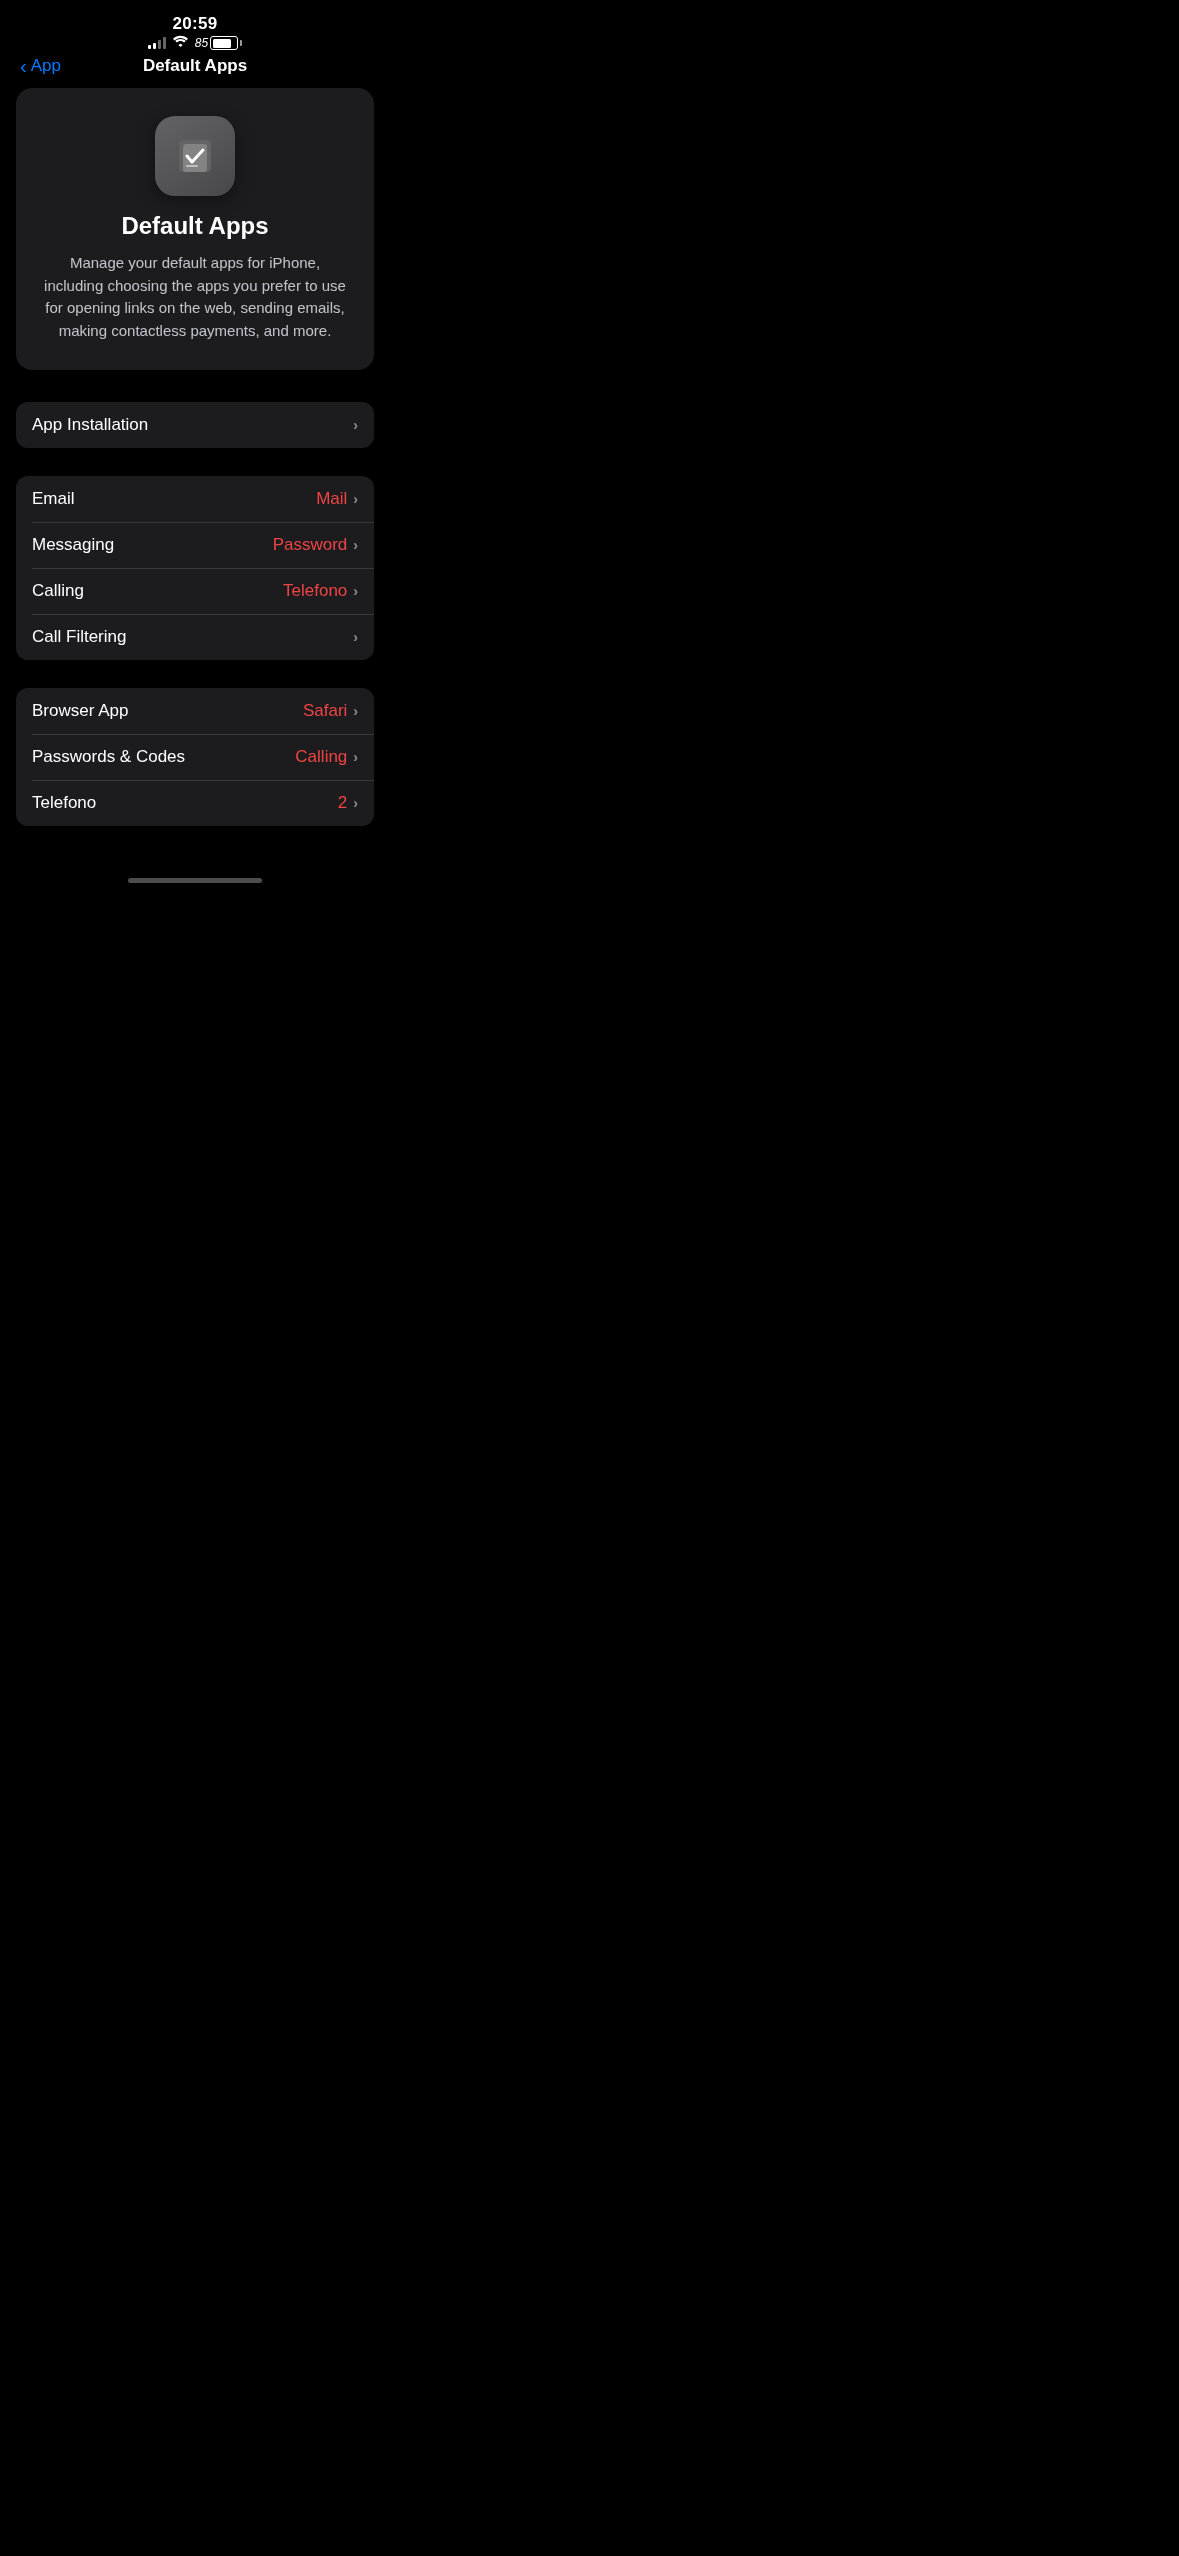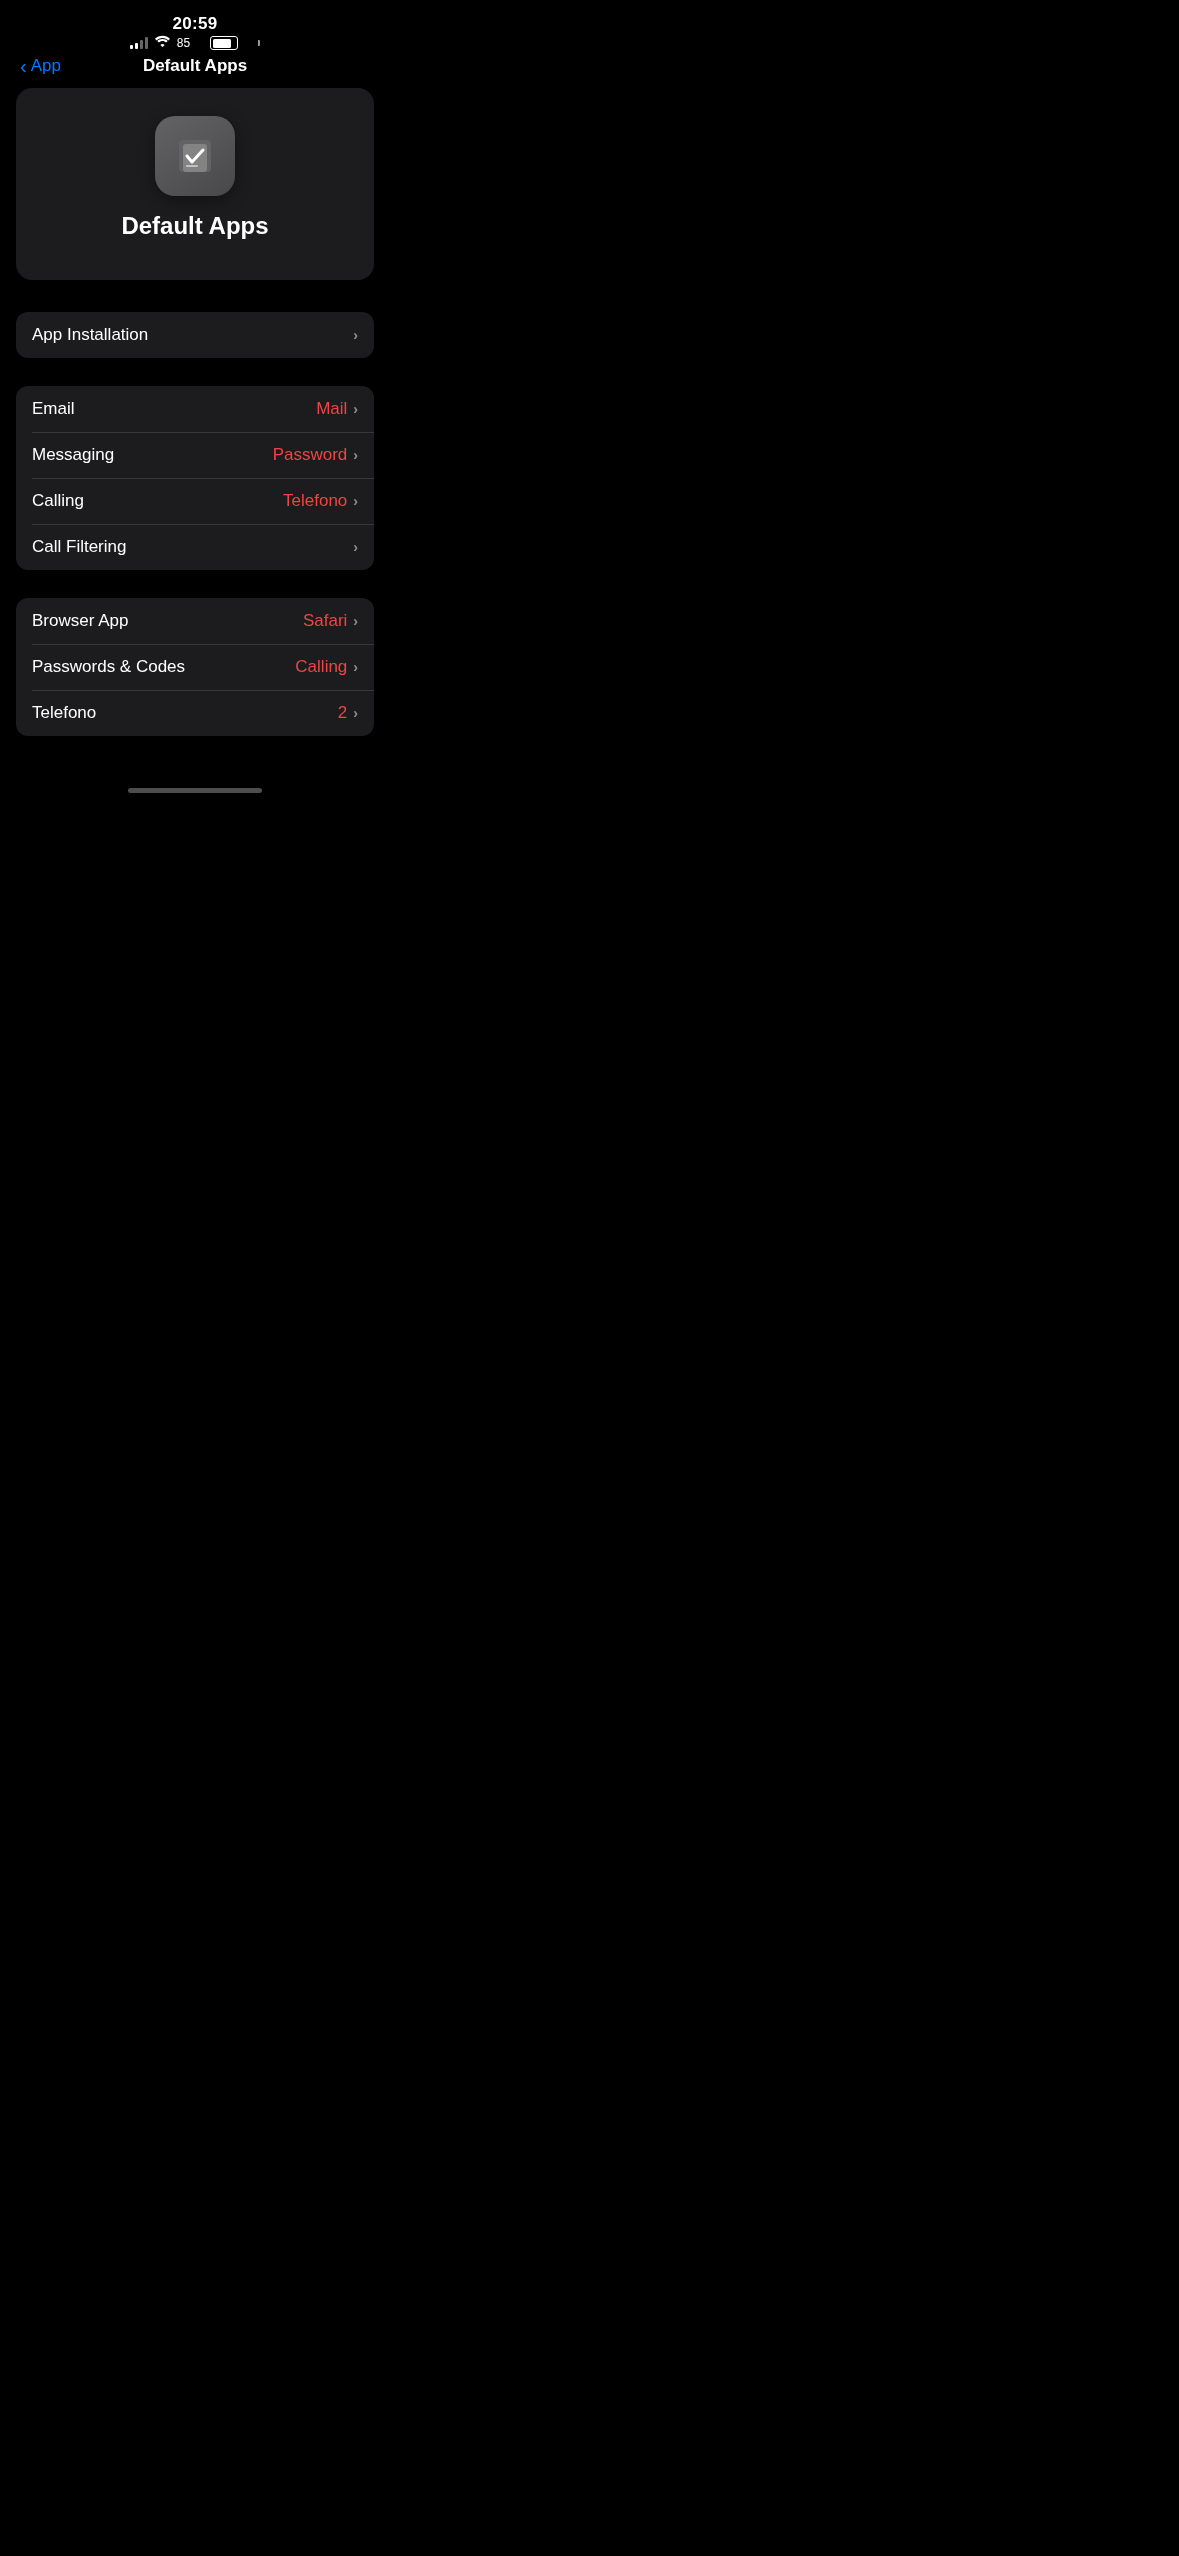--- a/index.html
+++ b/index.html
@@ -54,21 +54,22 @@
     .signal-bars span:nth-child(1) { height: 4px; }
     .signal-bars span:nth-child(2) { height: 6px; }
     .signal-bars span:nth-child(3) { height: 9px; opacity: 0.4; }
     .signal-bars span:nth-child(4) { height: 12px; opacity: 0.4; }
 
     .wifi-icon svg { fill: #fff; }
 
     .battery {
       display: flex;
       align-items: center;
-      gap: 20px;
+      gap: 2px;
+      font-style: italic;
     }
 
     .battery-body {
       width: 28px;
       height: 14px;
       border: 1.5px solid #fff;
       border-radius: 3px;
       position: relative;
       display: flex;
       align-items: center;
@@ -285,20 +286,21 @@
 
         <rect x="10" y="10" width="24" height="28" rx="3" fill="#e0e0e0" opacity="0.15"></rect>
         <rect x="10" y="10" width="24" height="28" rx="3" fill="white" opacity="0.1"></rect>
 
         <path d="M14 22 L19 28 L30 16" stroke="white" stroke-width="3" stroke-linecap="round" stroke-linejoin="round" fill="none"></path>
 
         <line x1="14" y1="32" x2="24" y2="32" stroke="white" stroke-width="2" stroke-linecap="round" opacity="0.5"></line>
       </svg>
     </div>
     <div class="header-title">Default Apps</div>
+    <div class="header-description">Manage your default apps for iPhone, including choosing the apps you prefer to use for opening links on the web, sending emails, making contactless payments, and more.</div>
   </div>
 
   <div class="section">
     <div class="section-row">
       <span class="row-label">App Installation</span>
       <div class="row-right">
         <span class="chevron-right">›</span>
       </div>
     </div>
   </div>

